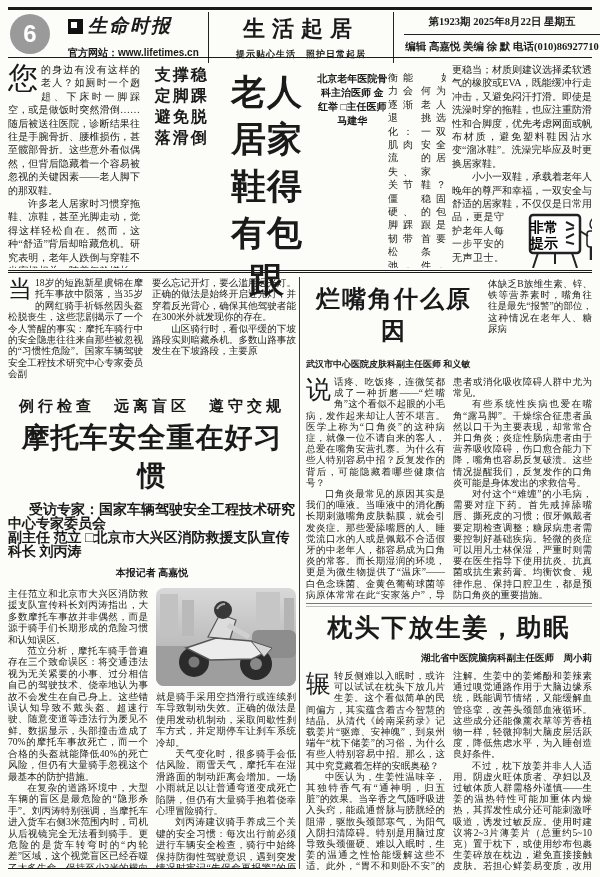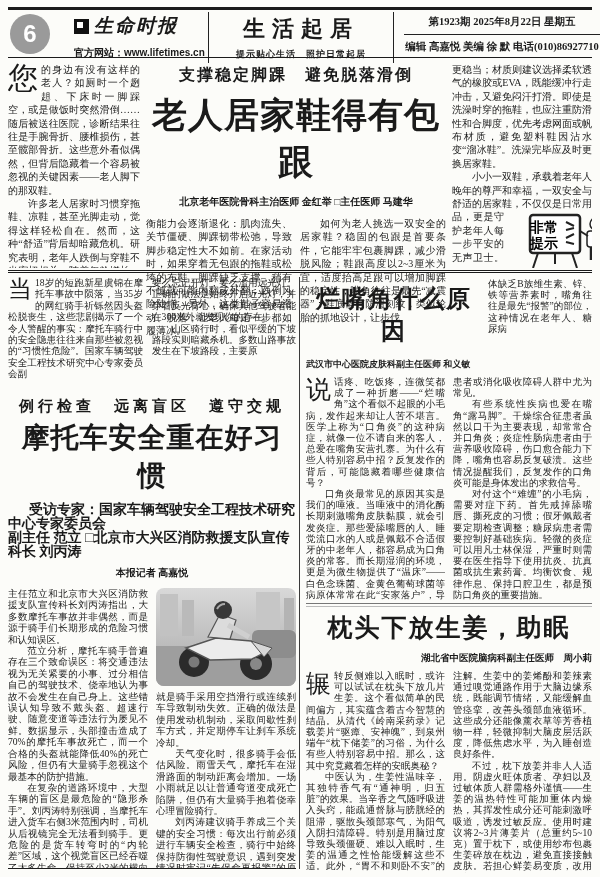--- a/index.html
+++ b/index.html
@@ -7,21 +7,21 @@
     position:relative; width:600px; height:877px; margin:0 auto;
     background:#fcfcf9; color:#1a1a1a; overflow:hidden;
     font-family:"Liberation Serif","DejaVu Serif",serif;
   }
   .hz { position:absolute; background:#1b1b1b; }
 
   
   .pagenum { position:absolute; left:10px; top:14px; width:40px; height:40px;
     border-radius:50%; background:#9a9a9a; color:#fff; display:flex;
     align-items:center; justify-content:center; font:bold 24px "Liberation Sans","DejaVu Sans",sans-serif; }
-  .brand { position:absolute; left:74px; top:13px; }
+  .brand { position:absolute; left:68px; top:13px; }
   .brand-row { display:flex; align-items:center; gap:5px; }
   .logo-ico { position:relative; width:15px; height:15px; background:#111; display:inline-block; }
   .logo-ico-in { position:absolute; left:3px; top:3px; width:6px; height:6px; background:#fff; }
   .brand-name { font-size:19px; font-weight:bold; font-style:italic; letter-spacing:2px; }
   .brand-site { font-size:10px; font-weight:bold; margin-top:7px; font-family:"Liberation Sans",sans-serif; }
   .sect { position:absolute; left:208px; top:12px; width:168px; text-align:center;
     border-left:1.5px solid #222; border-right:1.5px solid #222; padding:2px 8px; }
   .sect-title { font-size:22px; font-weight:900; letter-spacing:7px; font-family:"Liberation Sans",sans-serif; }
   .sect-tag { font-size:9px; letter-spacing:1px; margin-top:4px; color:#222; font-weight:bold; }
   .hdr-right { position:absolute; right:0; top:15px; width:196px; text-align:center; }
@@ -33,21 +33,21 @@
   .p.f { text-indent:0; }
   .cap { float:left; line-height:0.95; padding:1px 3px 0 0; font-weight:400; }
   .col { overflow:hidden; }
 
   
   .shoe { position:absolute; left:8px; top:63px; width:584px; height:205px;
     display:flex; gap:6px; border-bottom:3px double #1b1b1b; padding-bottom:2px; }
   .shoe .txt { font-size:10px; line-height:13.4px; }
   .shoe-c1 { width:132px; }
   .shoe-c1 .cap { font-size:30px; }
-  .shoe-mid { width:300px; display:flex; flex-direction:column; }
+  .shoe-mid { width:300px; display:flex; flex-direction:row; }
   .shoe-kicker { text-align:center; font-size:16px; font-weight:900; letter-spacing:2px;
     font-family:"Liberation Sans",sans-serif; margin-top:2px; }
   .shoe-title { text-align:center; font-size:35px; font-weight:900; letter-spacing:1px;
     font-family:"Liberation Sans",sans-serif; margin-top:6px; }
   .shoe-byline { text-align:center; font-size:10px; font-weight:bold; margin-top:9px; }
   .shoe-cols { display:flex; gap:8px; margin-top:8px; flex:1; }
   .shoe-cols .col { flex:1; }
   .shoe-c4 { width:140px; }
   .tipbox { float:right; width:84px; height:58px; margin:2px 0 2px 4px; }
 

